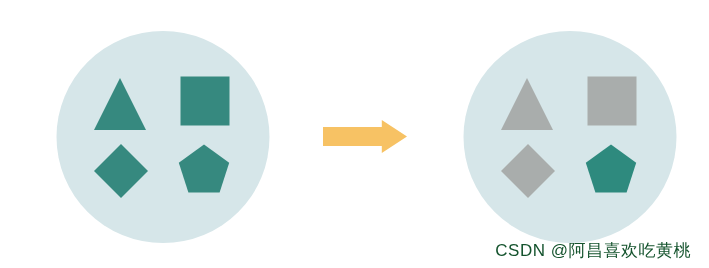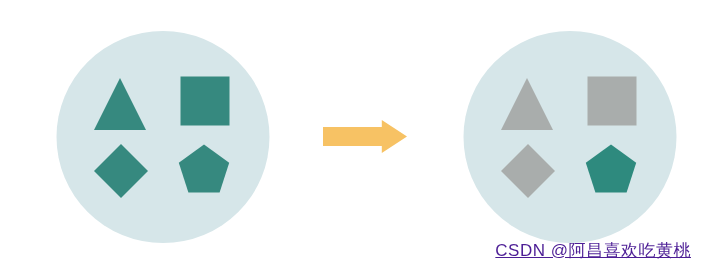--- a/index.html
+++ b/index.html
@@ -74,15 +74,15 @@
 
         <rect x="587.5" y="76.5" width="49" height="49" fill="#a9adac"></rect>
 
         <polygon points="528,144 555,171 528,198 501,171" fill="#a9adac"></polygon>
 
         <polygon points="611.0,144.5 636.2,162.8 626.6,192.4 595.4,192.4 585.8,162.8" fill="#2e8a7e"></polygon>
       </g>
     </svg>
   </div>
 
-  <div class="watermark" style="color: #4c1d95; text-decoration: underline;">CSDN @阿昌喜欢吃黄桃</div>
+  <div class="watermark" style="color: #14532d;">CSDN @阿昌喜欢吃黄桃</div>
 
 </div>
 
 </body></html>

